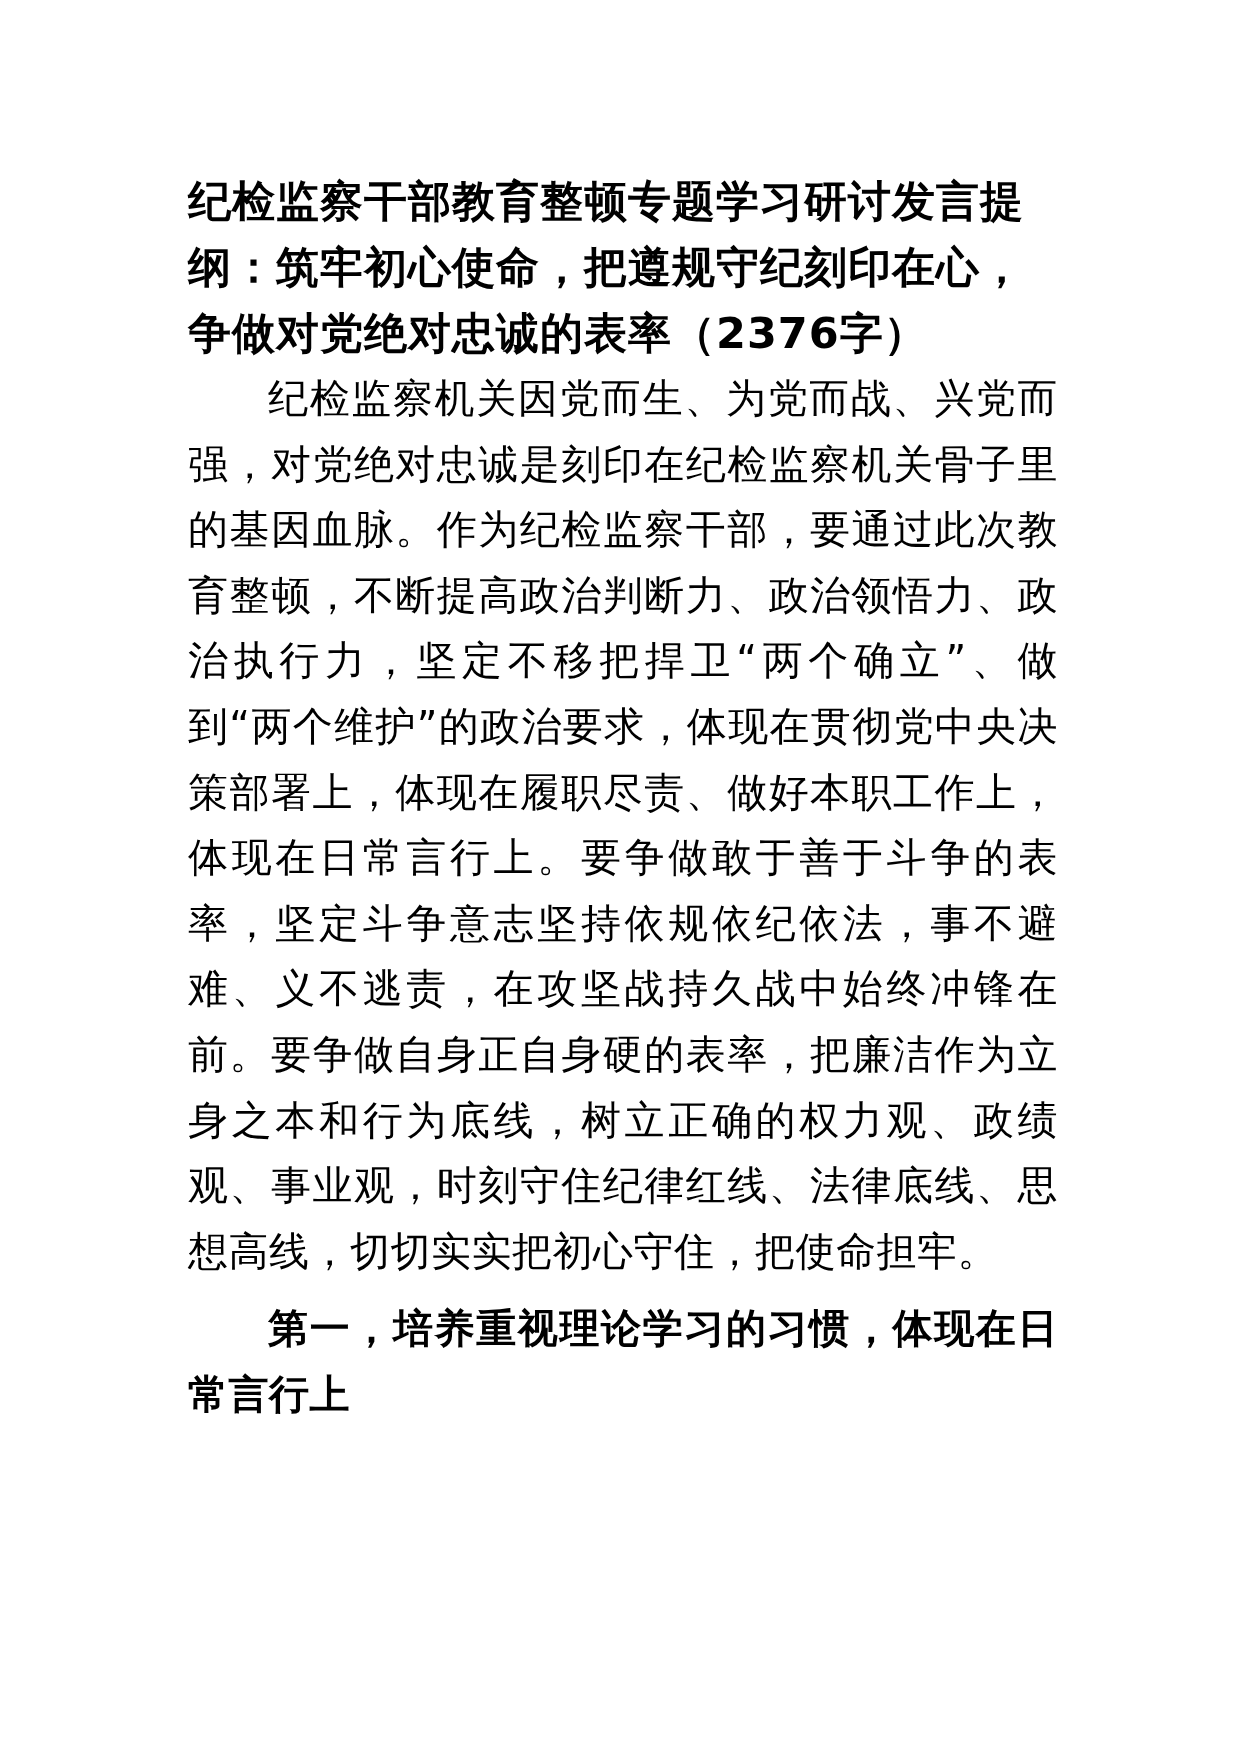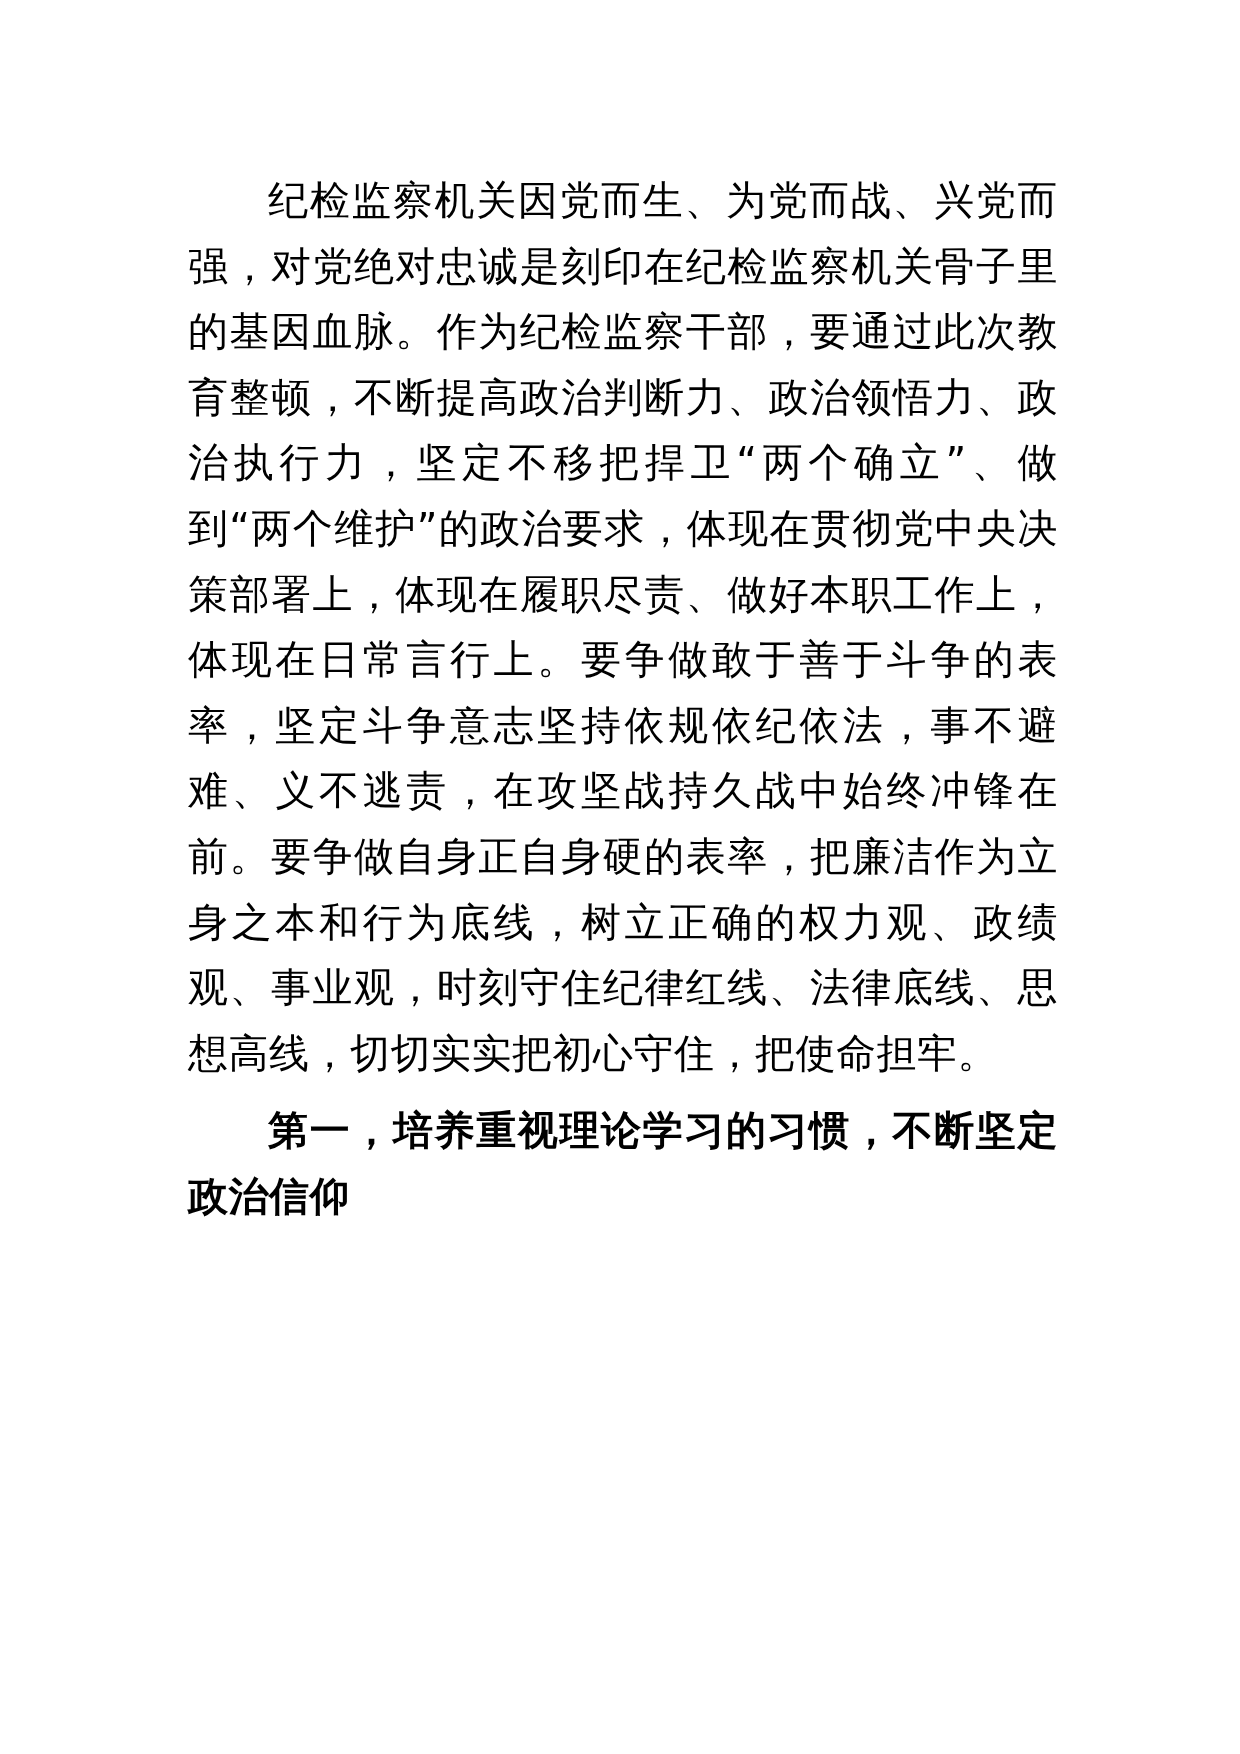--- a/index.html
+++ b/index.html
@@ -9,15 +9,16 @@
   .title { font-size: 43px; line-height: 66px; font-weight: bold; margin: 0;
            letter-spacing: 1px; }
   .para { font-size: 40px; line-height: 65.6px; margin: 0; text-indent: 2em;
           text-align: justify; letter-spacing: 0.5px; }
   .para2 { margin-top: 12px; font-weight: bold; }
 </style>
 </head>
 <body>
 
 <div class="page">
+  <h1 class="title">纪检监察干部教育整顿专题学习研讨发言提纲：筑牢初心使命，把遵规守纪刻印在心，争做对党绝对忠诚的表率（2376字）</h1>
   <p class="para">纪检监察机关因党而生、为党而战、兴党而强，对党绝对忠诚是刻印在纪检监察机关骨子里的基因血脉。作为纪检监察干部，要通过此次教育整顿，不断提高政治判断力、政治领悟力、政治执行力，坚定不移把捍卫“两个确立”、做到“两个维护”的政治要求，体现在贯彻党中央决策部署上，体现在履职尽责、做好本职工作上，体现在日常言行上。要争做敢于善于斗争的表率，坚定斗争意志坚持依规依纪依法，事不避难、义不逃责，在攻坚战持久战中始终冲锋在前。要争做自身正自身硬的表率，把廉洁作为立身之本和行为底线，树立正确的权力观、政绩观、事业观，时刻守住纪律红线、法律底线、思想高线，切切实实把初心守住，把使命担牢。</p>
-  <p class="para para2">第一，培养重视理论学习的习惯，不断坚定政治信仰</p>
+  <p class="para para2">第一，培养重视理论学习的习惯，体现在日常言行上</p>
 </div>
 
 </body></html>

